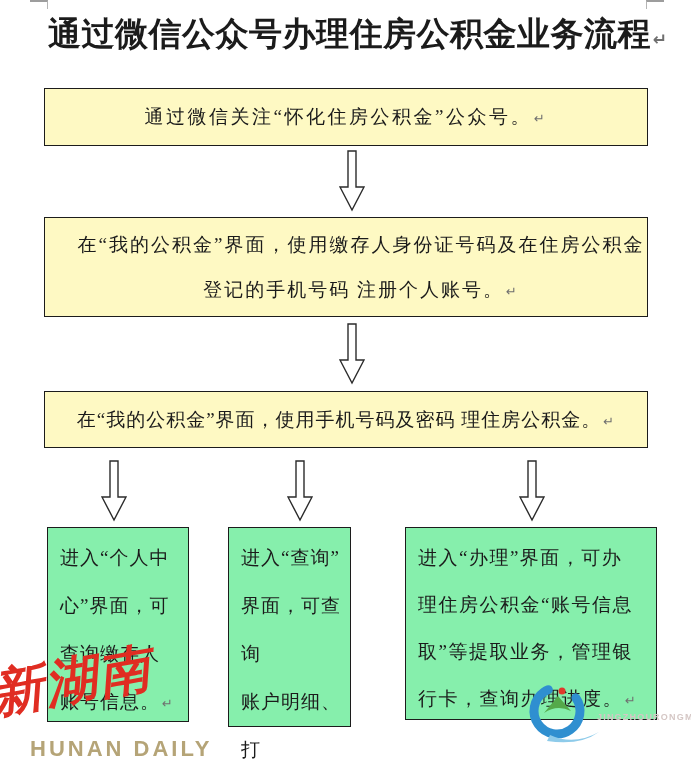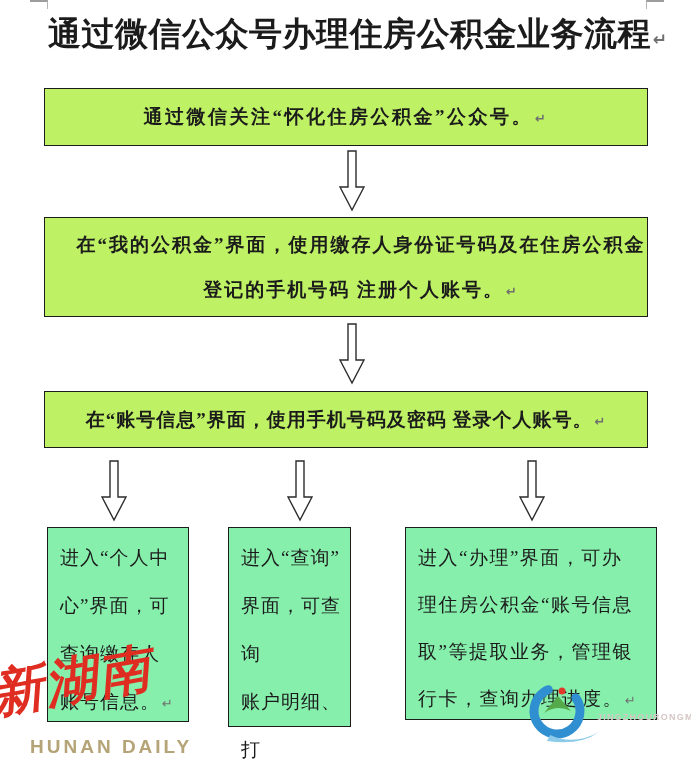--- a/index.html
+++ b/index.html
@@ -14,22 +14,22 @@
 
   .title{
     position:absolute;left:0;top:12px;width:691px;text-align:left;
     font-size:33px;font-weight:bold;letter-spacing:0.5px;white-space:nowrap;margin-left:48px;
   }
   .pmark{color:#6f6f6f;font-size:13px;vertical-align:baseline;margin-left:2px;
          font-family:"DejaVu Sans",sans-serif;}
   .title .pmark{font-size:17px;}
 
   .fbox{
-    position:absolute;border:1.5px solid #1c1c1c;background:#bef264;
-    box-sizing:border-box;font-size:19px;font-weight:bold;
+    position:absolute;border:1.5px solid #1c1c1c;background:#fef9c3;
+    box-sizing:border-box;font-size:19px;
   }
   .fbox.center{display:flex;align-items:center;justify-content:center;text-align:center;}
   #box1{left:44px;top:88px;width:604px;height:58px;letter-spacing:2.5px;}
   #box2{left:44px;top:217px;width:604px;height:100px;letter-spacing:2px;
         display:flex;align-items:center;justify-content:center;text-align:center;padding-left:30px;}
   #box2 .lines{line-height:45px;}
   #box3{left:44px;top:391px;width:604px;height:57px;letter-spacing:1px;}
 
   .bbox{
     position:absolute;border:1.5px solid #1c1c1c;background:#86efac;
@@ -50,21 +50,21 @@
 
   
   .hunan-cn{
     position:absolute;left:-4px;top:660px;width:190px;
     font-size:52px;font-weight:900;color:#e02d22;letter-spacing:2px;
     transform:rotate(-10deg) skewX(-14deg);transform-origin:left center;
     font-family:"Liberation Serif","DejaVu Serif",serif;white-space:nowrap;
   }
   .hunan-en{
     position:absolute;left:30px;top:736px;
-    font-size:19px;font-weight:600;color:#b5a477;letter-spacing:3px;
+    font-size:22px;font-weight:600;color:#b5a477;letter-spacing:3px;
     font-family:"Liberation Sans","DejaVu Sans",sans-serif;white-space:nowrap;text-align:right;
   }
 
   
   .jz-logo{position:absolute;left:520px;top:682px;width:80px;height:64px;}
   .jz-text{
     position:absolute;left:597px;top:712px;
     font-size:9px;font-weight:700;color:#d5c7c5;letter-spacing:1.2px;
     font-family:"Liberation Sans","DejaVu Sans",sans-serif;white-space:nowrap;
   }
@@ -97,21 +97,21 @@
 登记的手机号码 注册个人账号。</span><span class="pmark">↵</span>
     </div>
   </div>
 
   <svg id="ar2" class="arrow" viewBox="0 0 26 62">
     <polygon points="9,1 17,1 17,37 25,37 13,60 1,37 9,37" fill="#ffffff" stroke="#2b2b2b" stroke-width="1.4"></polygon>
   </svg>
 
   <div id="box3" class="fbox center">
     <div>
-      <span>在“账号信息”界面，使用手机号码及密码 登录个人账号。</span><span class="pmark">↵</span>
+      <span>在“我的公积金”界面，使用手机号码及密码 理住房公积金。</span><span class="pmark">↵</span>
     </div>
   </div>
 
   <svg id="ar3" class="arrow" viewBox="0 0 26 62">
     <polygon points="9,1 17,1 17,37 25,37 13,60 1,37 9,37" fill="#ffffff" stroke="#2b2b2b" stroke-width="1.4"></polygon>
   </svg>
   <svg id="ar4" class="arrow" viewBox="0 0 26 62">
     <polygon points="9,1 17,1 17,37 25,37 13,60 1,37 9,37" fill="#ffffff" stroke="#2b2b2b" stroke-width="1.4"></polygon>
   </svg>
   <svg id="ar5" class="arrow" viewBox="0 0 26 62">

